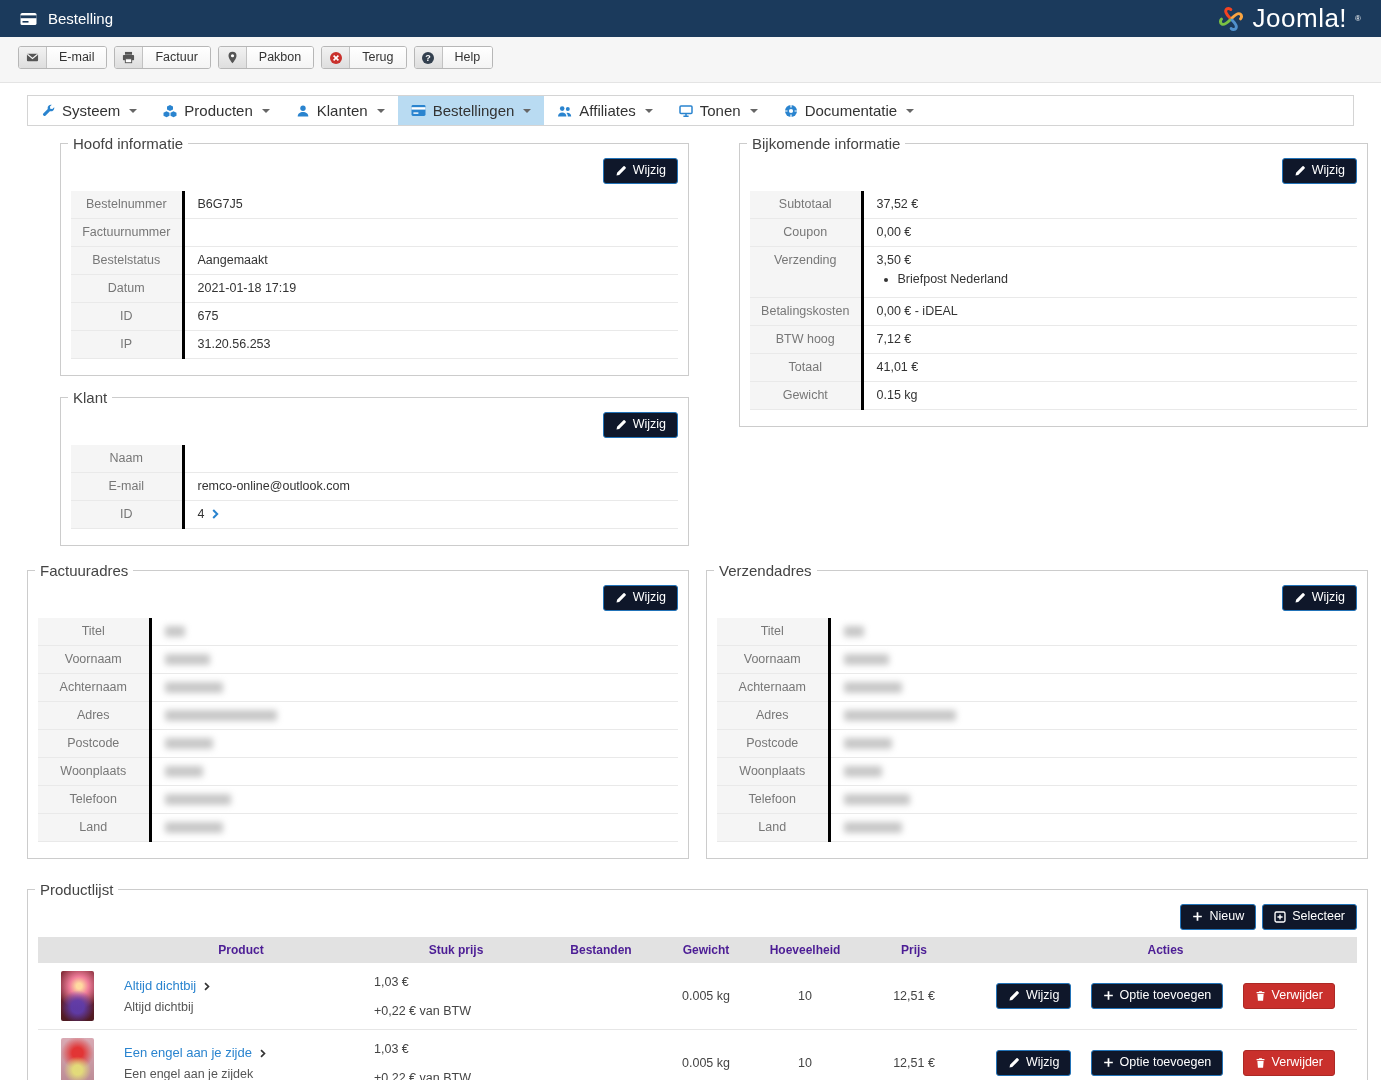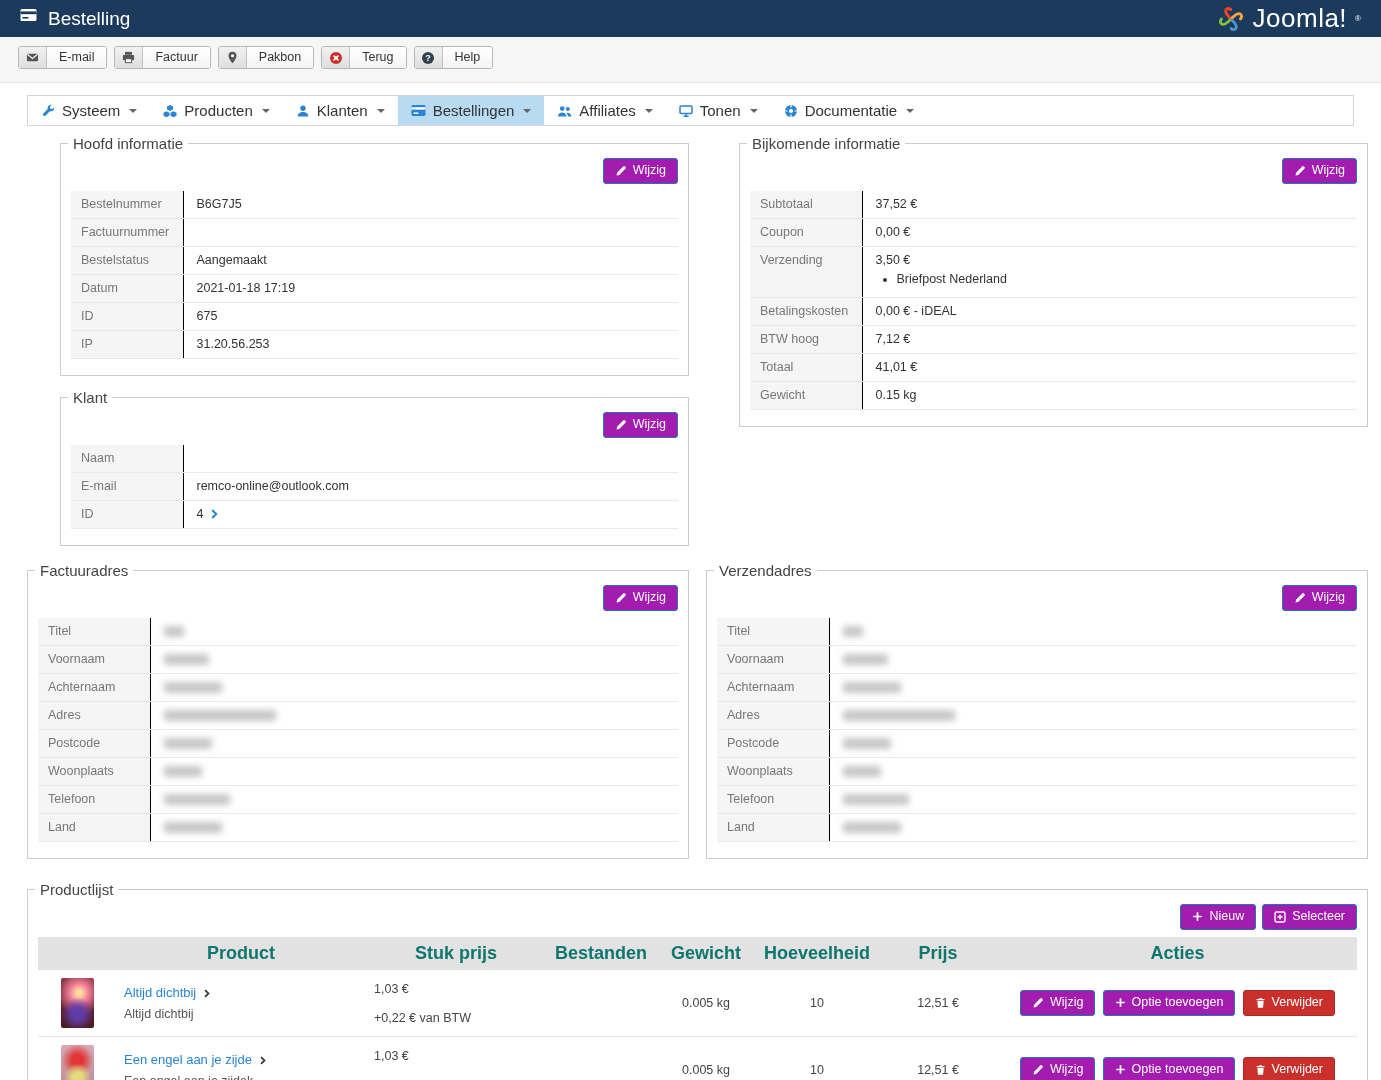--- a/index.html
+++ b/index.html
@@ -3,21 +3,21 @@
 <meta charset="utf-8">
 <style>
   * { box-sizing: border-box; }
   html,body { margin:0; padding:0; }
   body {
     width:1381px; min-height:1080px; background:#fff;
     font-family:"Liberation Sans", sans-serif; color:#333; font-size:13px;
   }
   
   .navbar { height:37px; background:#1b3a5c; display:flex; align-items:center; justify-content:space-between; padding:0 20px; }
-  .navbar-left { display:flex; align-items:flex-start; gap:11px; color:#fff; font-size:19px; }
+  .navbar-left { display:flex; align-items:center; gap:11px; color:#fff; font-size:15px; }
   .navbar-right { display:flex; align-items:center; gap:8px; color:#fff; }
   .logo-text { font-size:26px; color:#fff; letter-spacing:.5px; }
   .logo-sup { font-size:8px; vertical-align:super; color:#fff; }
 
   
   .subhead { background:#f6f6f6; border-bottom:1px solid #e4e4e4; padding:9px 0 13px 18px; display:flex; gap:7px; }
   .btn-group { display:flex; border:1px solid #b7b7b7; border-radius:3px; overflow:hidden; background:#fff; cursor:pointer; }
   .btn-ico { width:28px; display:flex; align-items:center; justify-content:center; background:linear-gradient(#f2f2f2,#dedede); border-right:1px solid #c2c2c2; }
   .btn-lbl { padding:3px 12px 4px; font-size:12.5px; color:#333; background:linear-gradient(#fff,#f4f4f4); display:flex; align-items:center; }
 
@@ -33,41 +33,41 @@
   .col { flex:1; min-width:0; display:flex; flex-direction:column; gap:13px; align-items:stretch;padding-left:33px; }
   .col > fieldset { width:100%; }
   .row-b { margin-top:16px; }
   .row-b > fieldset { flex:1; min-width:0; }
 
   fieldset { border:1px solid #ccc; padding:5px 10px 16px; margin:0; background:#fff; }
   legend { font-size:15px; color:#444; padding:0 5px; margin-left:-3px; }
   .fs-toolbar { display:flex; justify-content:flex-end; gap:6px; margin:1px 0 7px; }
 
   .btn { display:inline-flex; align-items:center; gap:6px; border-radius:3px; font-size:12.5px; padding:4px 11px 5px; border:1px solid; cursor:pointer; line-height:1.2; }
-  .btn-blue { background:#a21caf; border-color:#2273b8; color:#fff; }
+  .btn-blue { background:#0f172a; border-color:#2273b8; color:#fff; }
   .btn-red  { background:#c9302c; border-color:#ac2925; color:#fff; }
 
   
   table.info { width:100%; border-collapse:collapse; }
   .info td { border-bottom:1px solid #e9e9e9; font-size:12.5px; padding:6px 10px 7px; vertical-align:top; }
-  .info td.lbl { background:#f5f5f5; color:#777; text-align:left; width:112px; border-right:1px solid #000000; }
+  .info td.lbl { background:#f5f5f5; color:#777; text-align:center; width:112px; border-right:3px solid #000000; }
   .info td.val { color:#333; padding-left:13px; }
   .addr .lbl { width:248px; }
   .extra .lbl { width:125px; }
   ul.bullet { margin:5px 0 4px 21px; padding:0; }
   ul.bullet li { font-size:12.5px; color:#333; }
 
   .redact { display:inline-block; height:11px; background:#909090; border-radius:2px; filter:blur(3px); opacity:.5; vertical-align:middle; }
   .w20{width:20px}.w45{width:45px}.w58{width:58px}.w112{width:112px}.w48{width:48px}.w38{width:38px}.w66{width:66px}
 
   a.link { color:#2a84cf; text-decoration:none; cursor:pointer; }
 
   
   table.grid { width:100%; border-collapse:collapse; }
-  .grid th { background:#e2e2e2; font-size:18px; color:#0f766e; padding:6px 8px; font-weight:bold; }
+  .grid th { background:#e2e2e2; font-size:12px; color:#4c1d95; padding:6px 8px; font-weight:bold; }
   .grid td { font-size:12.5px; color:#444; padding:8px; border-bottom:1px solid #e6e6e6; vertical-align:middle; }
   .grid tr:last-child td { border-bottom:none; }
   .prod-name { font-size:13px; }
   .prod-code { color:#555; margin-top:7px; font-size:12.5px; }
   .price-sub { margin-top:15px; }
   .cell-c { text-align:center; }
   .acties-cell { display:flex; justify-content:space-between; align-items:center; padding:0 14px; }
 
   .thumb { width:33px; height:50px; border-radius:2px; display:block; margin:0 auto; }
   .thumb-1 { background: radial-gradient(circle at 50% 72%, rgba(95,60,170,.95) 0 16%, rgba(95,60,170,0) 42%), radial-gradient(circle at 55% 30%, #ffd9a0 0 7%, #f07d9a 24%, rgba(240,125,154,0) 58%), linear-gradient(#7d2631, #4e1a22); }

